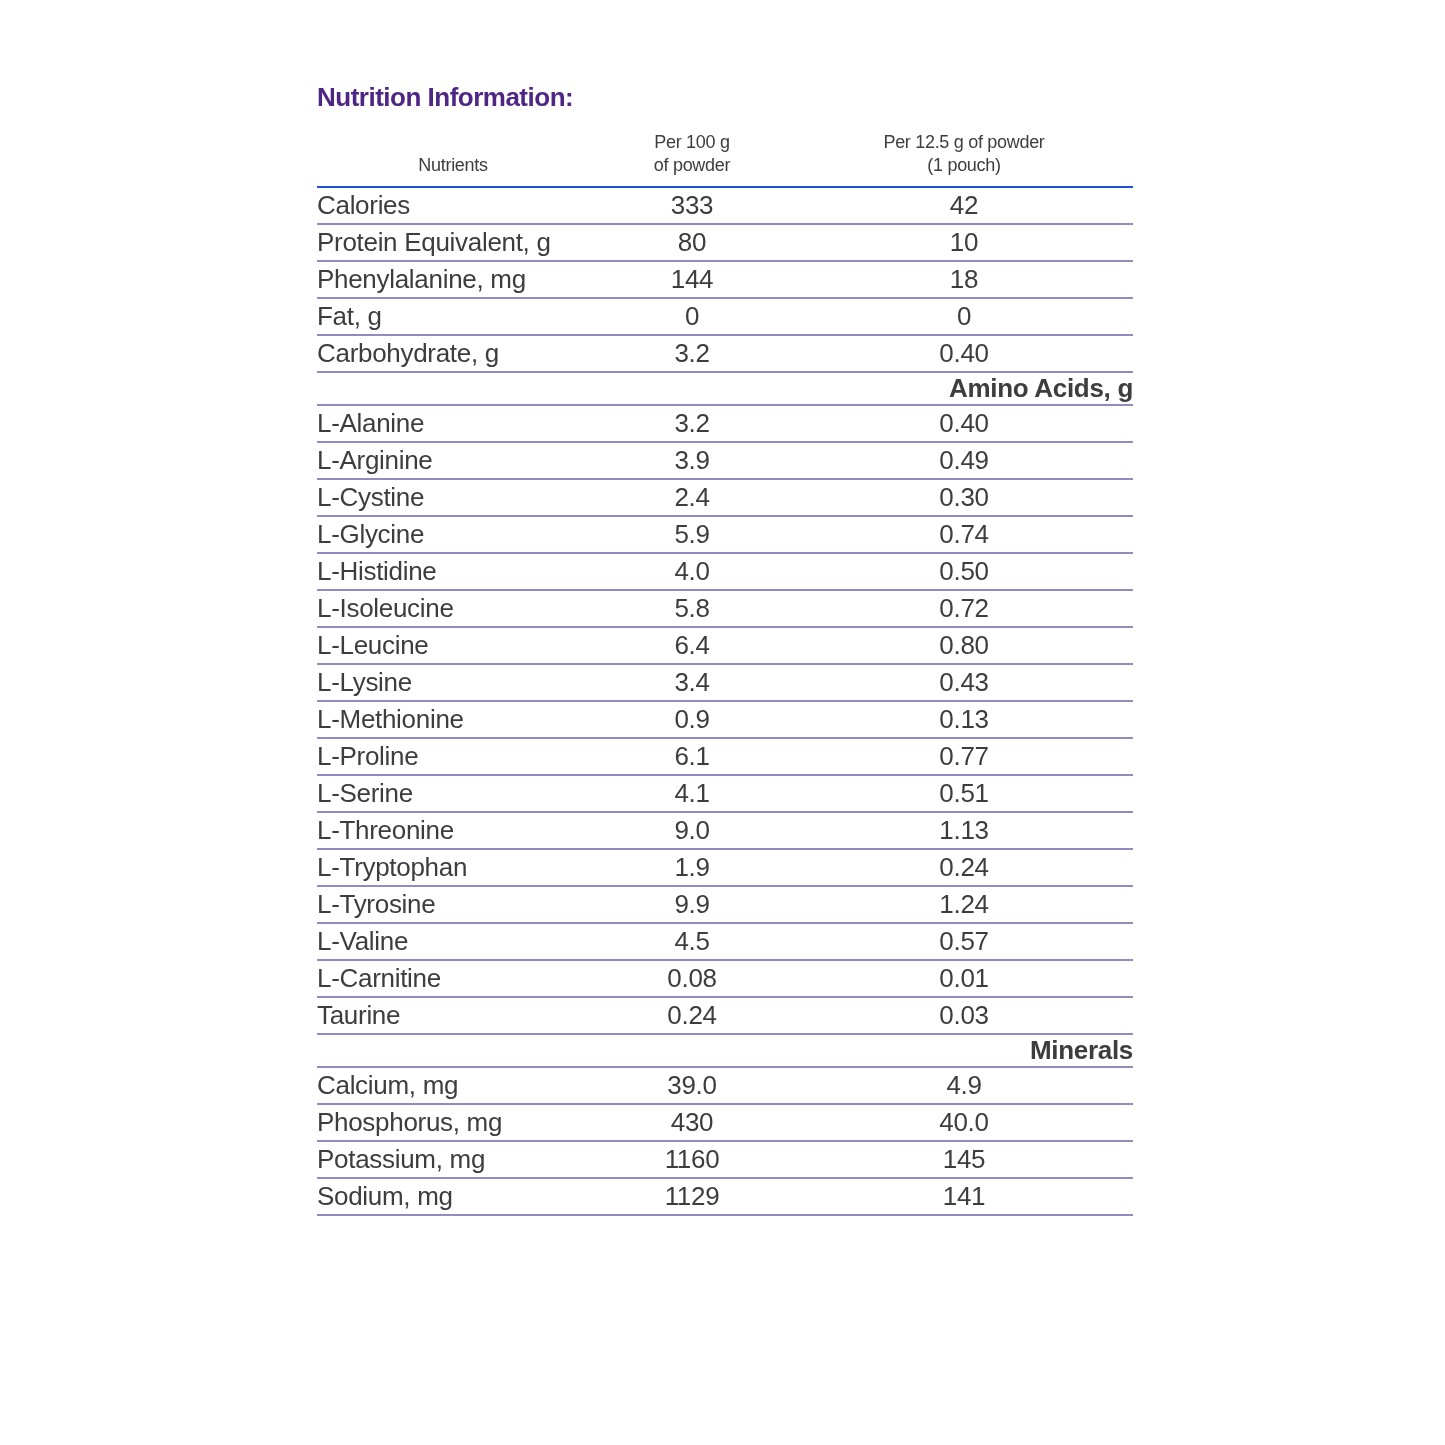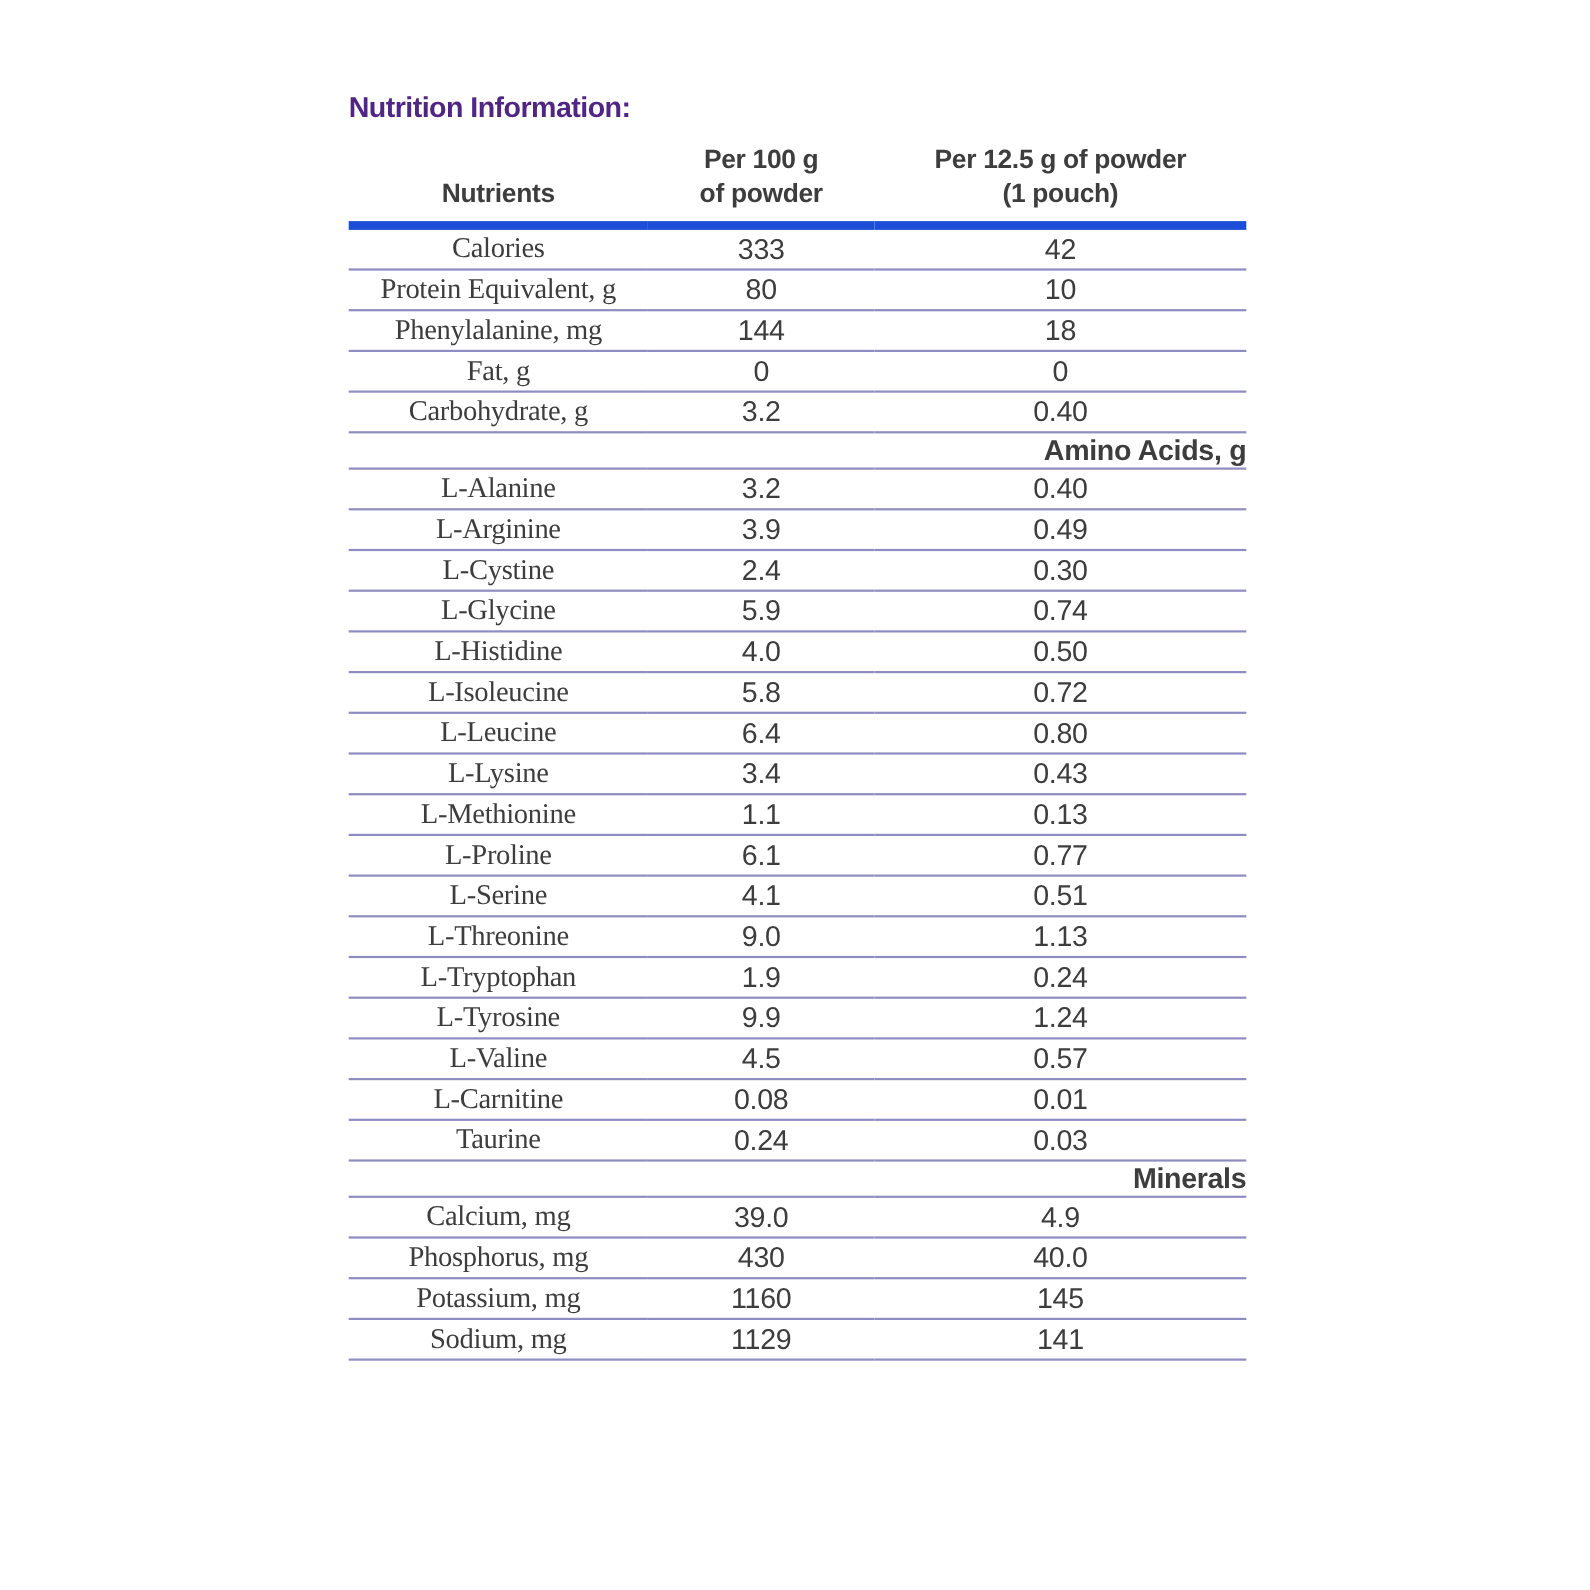--- a/index.html
+++ b/index.html
@@ -35,38 +35,38 @@
     width: 816px;
     font-size: 26px;
     color: #3d3d3d;
   }
   col.col-1 { width: 272px; }
   col.col-2 { width: 206px; }
   col.col-3 { width: 338px; }
 
   thead th {
     vertical-align: bottom;
-    font-weight: bold;
+    font-weight: normal;
     padding: 0 0 9px 0;
-    border-bottom: 8px solid #1d4ed8;
-    font-size: 24px;
+    border-bottom: 2px solid #1d4ed8;
+    font-size: 18px;
     line-height: 1.26;
     letter-spacing: -0.3px;
   }
   th.c1 { text-align: center; }
   th.c2, th.c3 { text-align: center; white-space: pre-line; }
 
   tbody td {
     border-bottom: 2px solid #8F8CC2;
     height: 35px;
     padding: 0;
     vertical-align: middle;
     letter-spacing: -0.3px;
   }
-  td.c1 { text-align: center; font-family: Liberation Serif, serif; }
+  td.c1 { text-align: left; }
   td.c2, td.c3 { text-align: center; }
   tr.section td {
     font-weight: bold;
     height: 31px;
     text-align: right;
   }
 </style>
 </head>
 <body>
 
@@ -152,21 +152,21 @@
           <td class="c2">6.4</td>
           <td class="c3">0.80</td>
         </tr>
         <tr>
           <td class="c1">L-Lysine</td>
           <td class="c2">3.4</td>
           <td class="c3">0.43</td>
         </tr>
         <tr>
           <td class="c1">L-Methionine</td>
-          <td class="c2">1.1</td>
+          <td class="c2">0.9</td>
           <td class="c3">0.13</td>
         </tr>
         <tr>
           <td class="c1">L-Proline</td>
           <td class="c2">6.1</td>
           <td class="c3">0.77</td>
         </tr>
         <tr>
           <td class="c1">L-Serine</td>
           <td class="c2">4.1</td>

